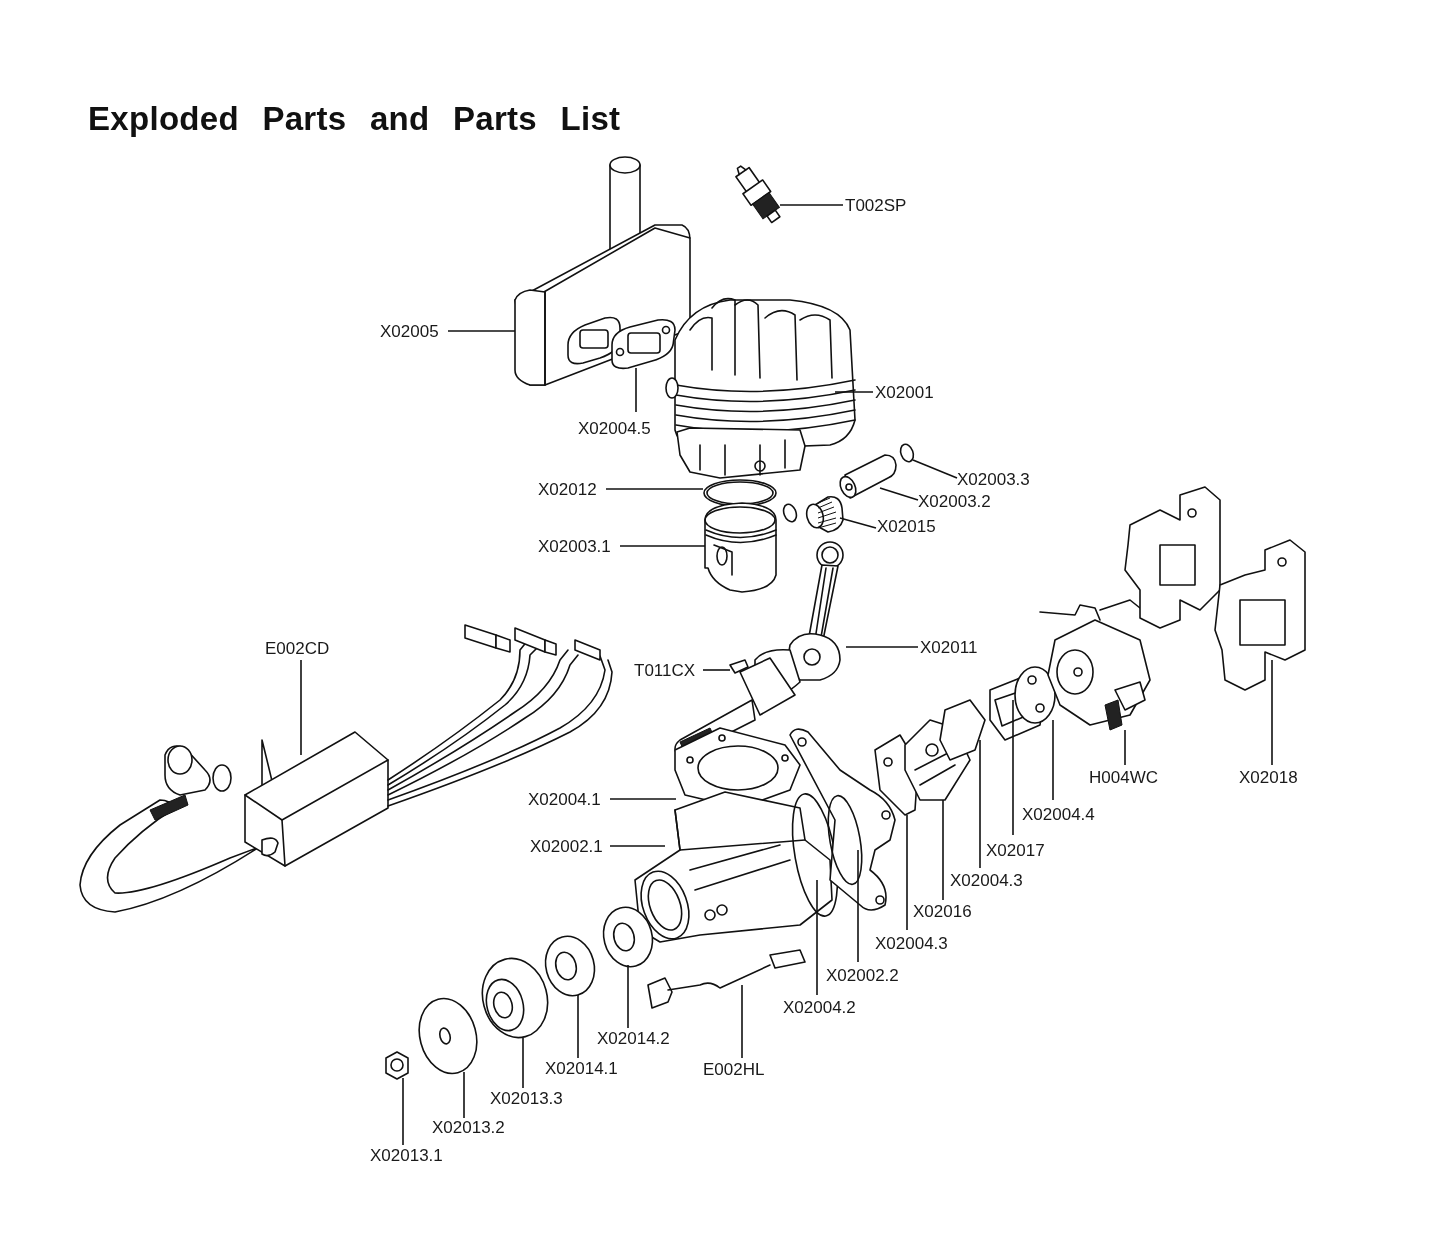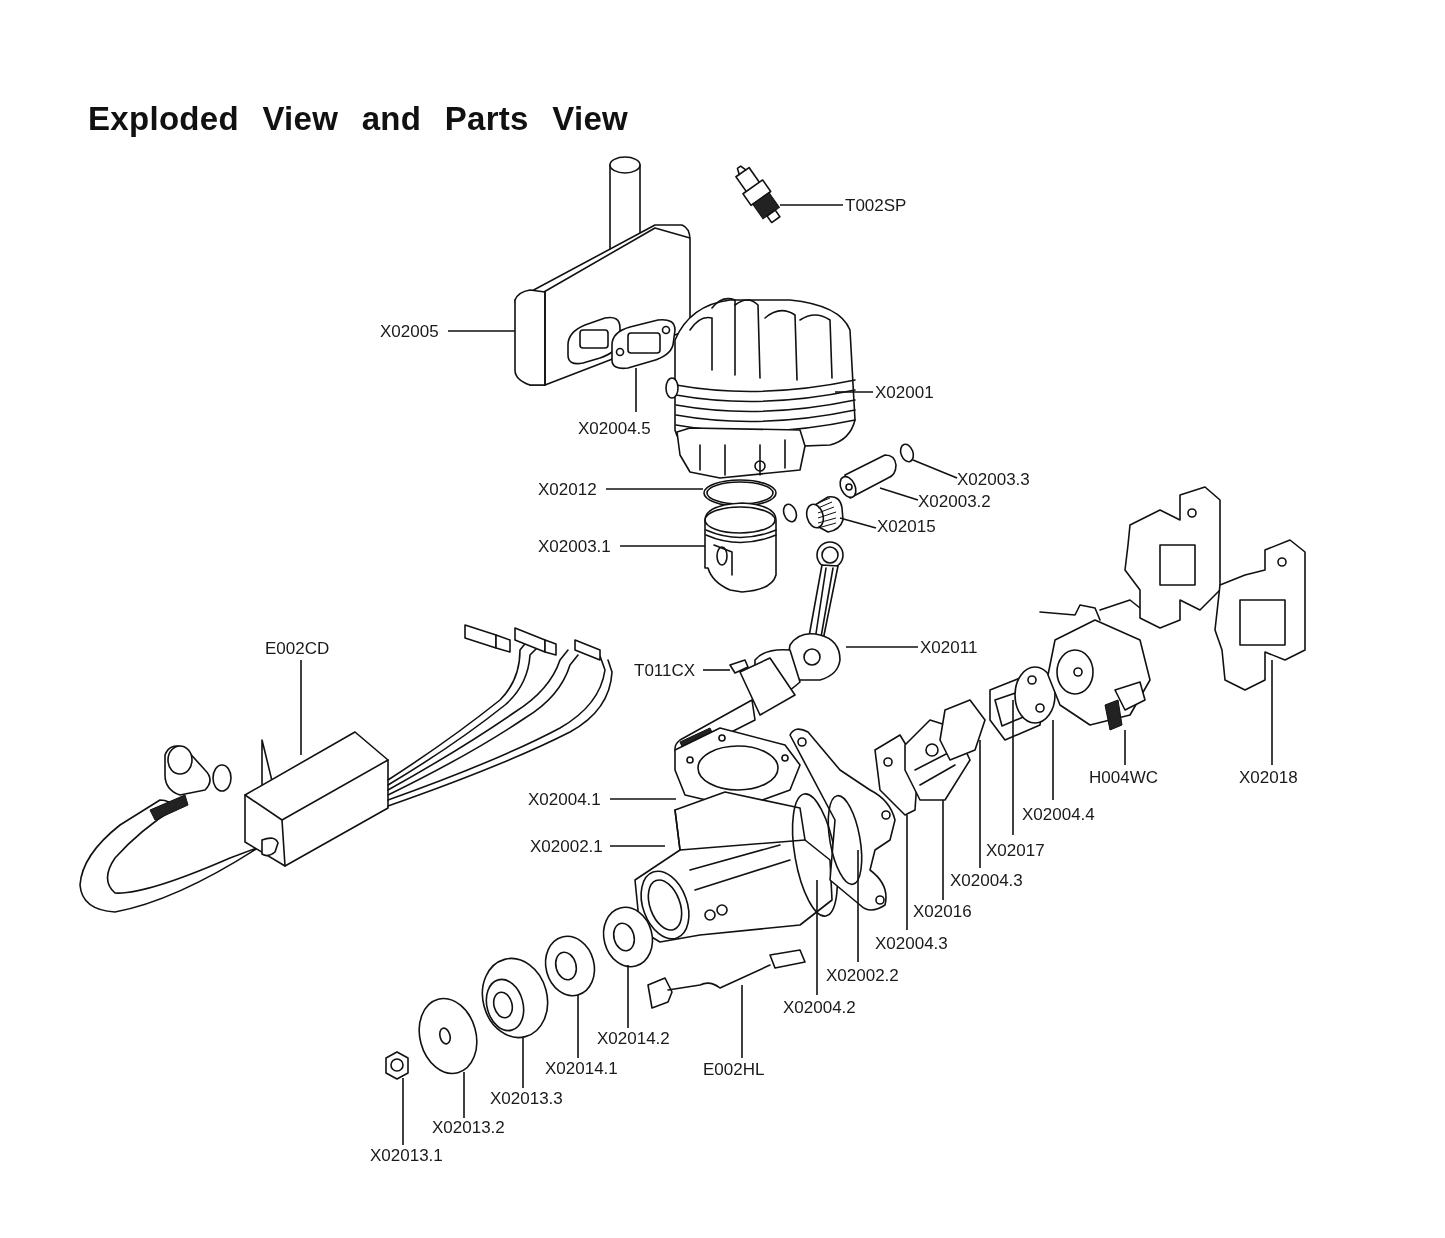--- a/index.html
+++ b/index.html
@@ -9,21 +9,21 @@
   .lbl { font-family:"Liberation Sans", sans-serif; font-size:17px; fill:#1a1a1a; }
   .p { fill:#fff; stroke:#111; stroke-width:1.6; stroke-linejoin:round; stroke-linecap:round; }
   .pn { fill:none; stroke:#111; stroke-width:1.6; stroke-linejoin:round; stroke-linecap:round; }
   .thin { fill:none; stroke:#111; stroke-width:1; }
   .lead { stroke:#111; stroke-width:1.6; fill:none; }
   .dark { fill:#222; stroke:#111; stroke-width:1; }
 </style>
 </head>
 <body>
 
-<div class="title">Exploded View and Parts View</div>
+<div class="title">Exploded Parts and Parts List</div>
 
 <svg id="diagram" width="1445" height="1238" viewBox="0 0 1445 1238" xmlns="http://www.w3.org/2000/svg">
 
   <g>
     <g transform="translate(762,200) rotate(-35)">
       <rect class="p" x="-8" y="-34" width="16" height="20"></rect>
       <rect class="p" x="-12" y="-16" width="24" height="14"></rect>
       <rect class="dark" x="-10" y="-2" width="20" height="18"></rect>
       <path class="pn" d="M-4,-34 L-2,-40 L2,-40 L4,-34"></path>
       <rect class="p" x="-5" y="16" width="10" height="8"></rect>

